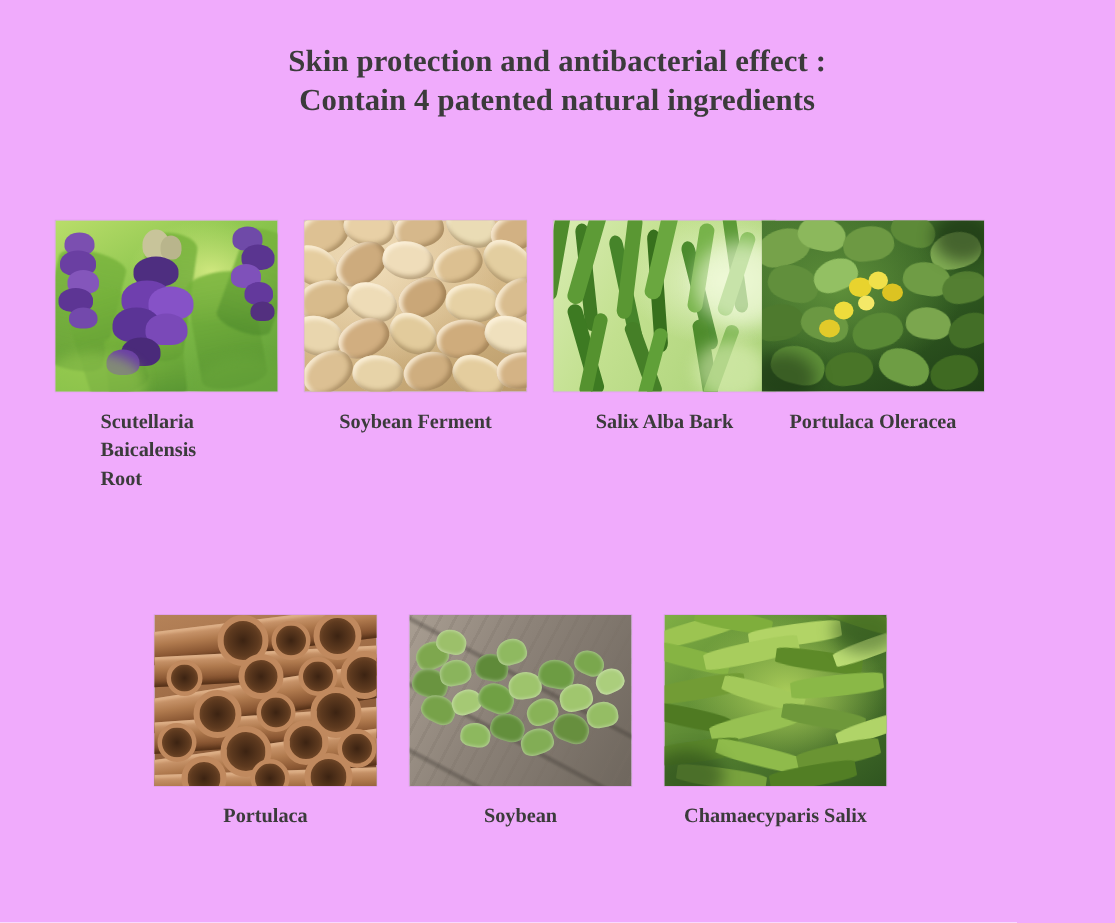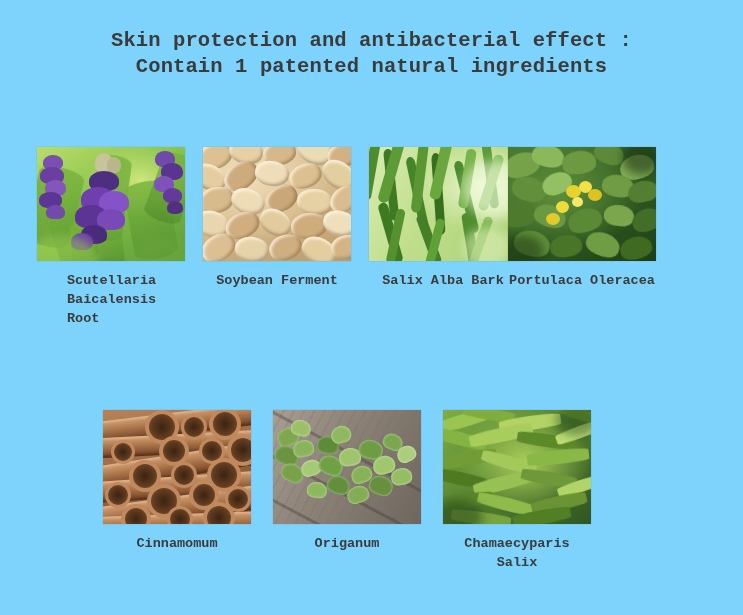--- a/index.html
+++ b/index.html
@@ -13,22 +13,21 @@
     position: relative;
     overflow: hidden;
     font-family: "Liberation Serif", "DejaVu Serif", serif;
     color: #3a3a3a;
     -webkit-font-smoothing: antialiased;
   }
 
   .canvas {
     position: absolute;
     inset: 0;
-    background: #7dd3fc;
-    font-family: Liberation Mono, monospace;
+    background: #f0abfc;
   }
 
   
   .title-block {
     position: absolute;
     left: 0;
     top: 28px;
     width: 743px;
     text-align: center;
     font-weight: bold;
@@ -184,21 +183,21 @@
     filter: blur(0.35px);
   }
 </style>
 </head>
 <body>
 
 <div class="canvas">
 
   <div class="title-block">
     <span class="title-line">Skin protection and antibacterial effect :</span>
-    <span class="title-line">Contain 1 patented natural ingredients</span>
+    <span class="title-line">Contain 4 patented natural ingredients</span>
   </div>
 
   <div class="row row-1">
 
     <div class="card" style="left:37px; top:0;">
       <div class="thumb">
         <div class="scene">
           <div class="sc-bg"></div>
           <div class="sc-grass" style="left:-6px;  top:20px;  width:46px; height:80px; transform:rotate(14deg);"></div>
           <div class="sc-grass" style="left:14px;  top:46px;  width:40px; height:72px; transform:rotate(-18deg);"></div>
@@ -364,21 +363,21 @@
           <div class="ci-curl" style="left:104px; top:48px;  width:26px; height:26px; border-width:4px;"></div>
           <div class="ci-curl" style="left:2px;   top:72px;  width:20px; height:20px; border-width:3px;"></div>
           <div class="ci-curl" style="left:44px;  top:74px;  width:26px; height:26px; border-width:4px;"></div>
           <div class="ci-curl" style="left:86px;  top:70px;  width:22px; height:22px; border-width:4px;"></div>
           <div class="ci-curl" style="left:122px; top:76px;  width:20px; height:20px; border-width:3px;"></div>
           <div class="ci-curl" style="left:18px;  top:94px;  width:22px; height:22px; border-width:4px;"></div>
           <div class="ci-curl" style="left:64px;  top:96px;  width:20px; height:20px; border-width:3px;"></div>
           <div class="ci-curl" style="left:100px; top:92px;  width:24px; height:24px; border-width:4px;"></div>
         </div>
       </div>
-      <div class="caption center">Cinnamomum</div>
+      <div class="caption center">Portulaca</div>
     </div>
 
     <div class="card" style="left:273px; top:0;">
       <div class="thumb">
         <div class="scene">
           <div class="or-bg"></div>
           <div class="or-plank" style="left:-20px; top:-10px; width:200px; height:3px; transform:rotate(28deg); transform-origin:0 0;"></div>
           <div class="or-plank" style="left:-20px; top:34px;  width:200px; height:3px; transform:rotate(28deg); transform-origin:0 0;"></div>
           <div class="or-plank" style="left:-20px; top:78px;  width:200px; height:3px; transform:rotate(28deg); transform-origin:0 0;"></div>
 
@@ -397,21 +396,21 @@
           <div class="or-leaf" style="left:86px;  top:30px; width:24px; height:19px; background:#6d9c43; transform:rotate(12deg);"></div>
           <div class="or-leaf" style="left:100px; top:46px; width:22px; height:18px; background:#a0c66e; transform:rotate(-14deg);"></div>
           <div class="or-leaf" style="left:110px; top:24px; width:20px; height:16px; background:#7aa74d; transform:rotate(24deg);"></div>
           <div class="or-leaf" style="left:74px;  top:76px; width:22px; height:17px; background:#82ad55; transform:rotate(-18deg);"></div>
           <div class="or-leaf" style="left:96px;  top:66px; width:24px; height:19px; background:#678f3e; transform:rotate(20deg);"></div>
           <div class="or-leaf" style="left:118px; top:58px; width:21px; height:17px; background:#95bd64; transform:rotate(-10deg);"></div>
           <div class="or-leaf" style="left:34px;  top:72px; width:20px; height:16px; background:#8db85e; transform:rotate(8deg);"></div>
           <div class="or-leaf" style="left:124px; top:36px; width:19px; height:16px; background:#abce7c; transform:rotate(-26deg);"></div>
         </div>
       </div>
-      <div class="caption center">Origanum</div>
+      <div class="caption center">Soybean</div>
     </div>
 
     <div class="card" style="left:443px; top:0;">
       <div class="thumb">
         <div class="scene">
           <div class="ch-bg"></div>
           <div class="ch-frond" style="left:-8px;  top:4px;  width:58px; height:13px; background:#9cc451; transform:rotate(-16deg);"></div>
           <div class="ch-frond" style="left:20px;  top:-2px; width:52px; height:12px; background:#7fae3c; transform:rotate(10deg);"></div>
           <div class="ch-frond" style="left:56px;  top:6px;  width:62px; height:14px; background:#b2d466; transform:rotate(-8deg);"></div>
           <div class="ch-frond" style="left:104px; top:-4px; width:54px; height:12px; background:#6c9a31; transform:rotate(18deg);"></div>

